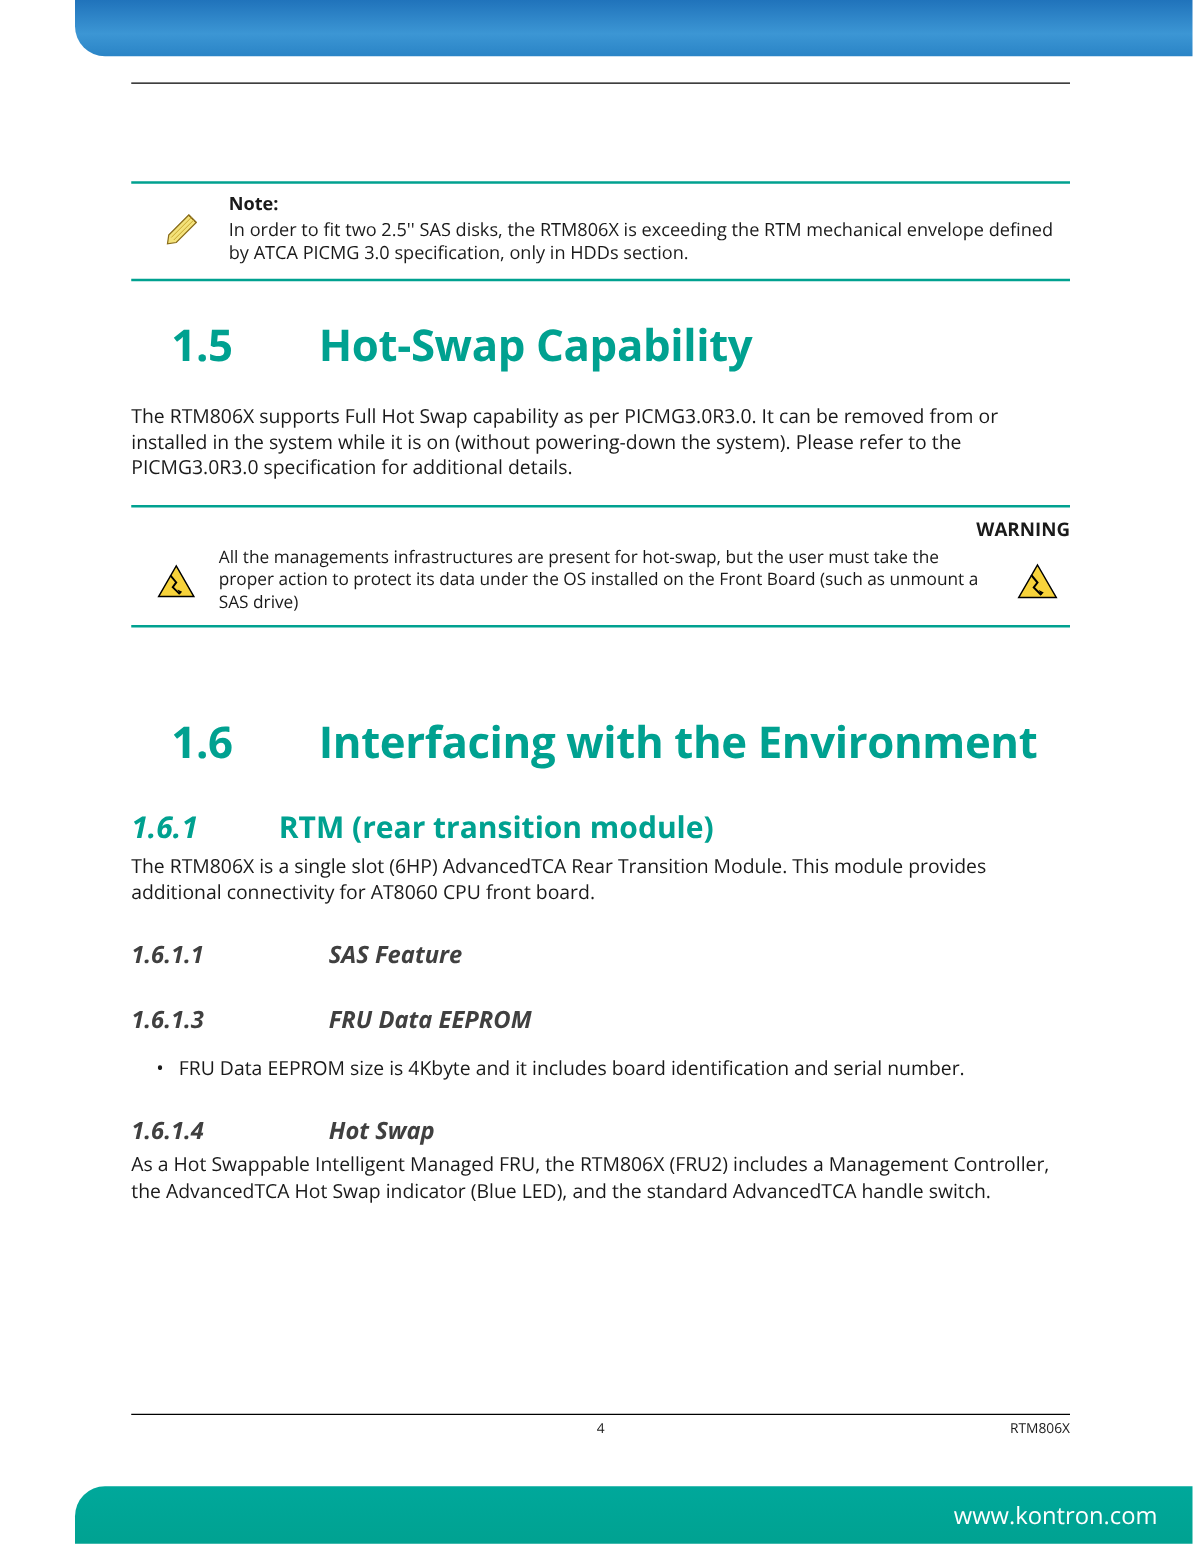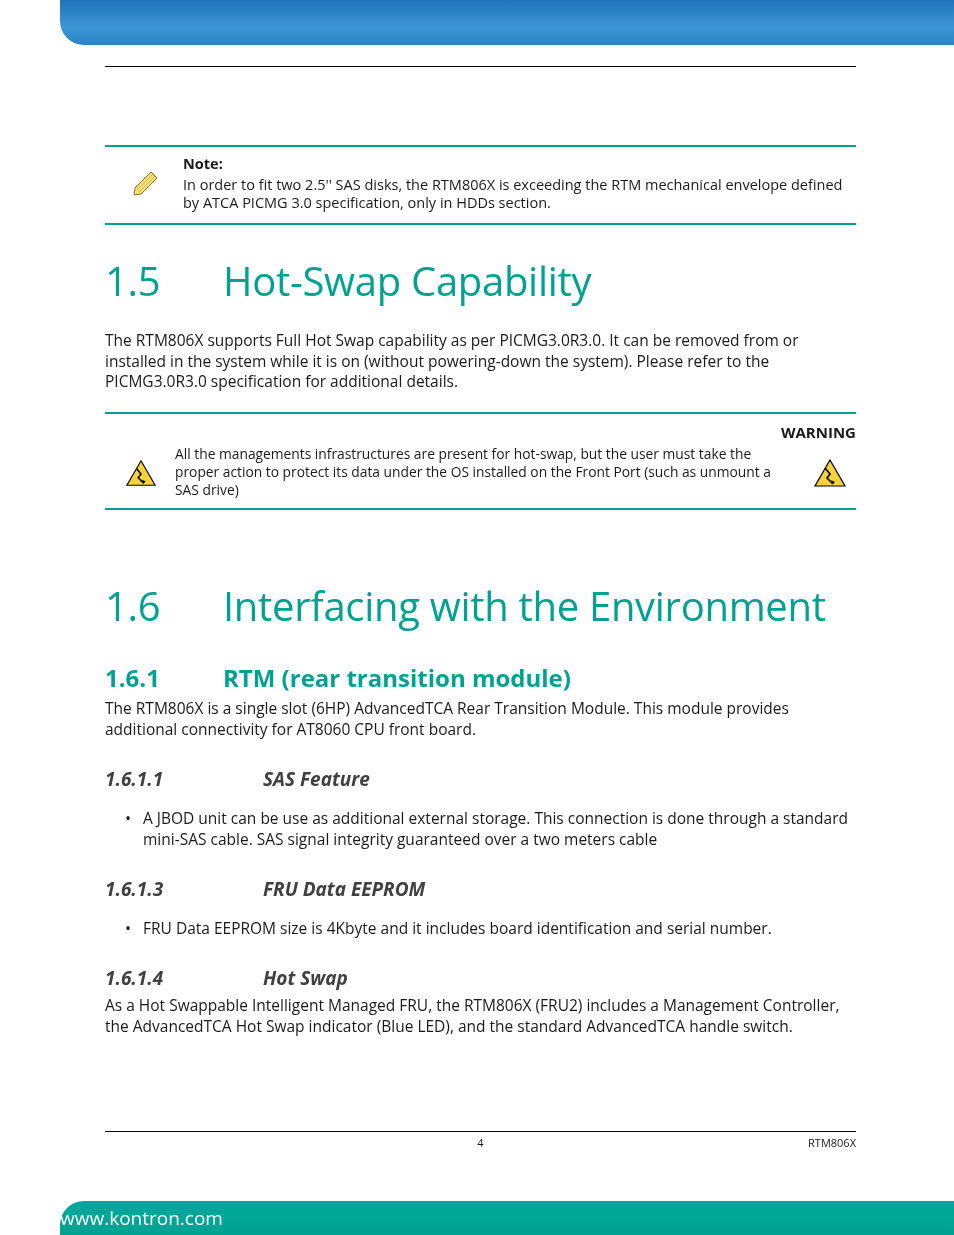--- a/index.html
+++ b/index.html
@@ -42,33 +42,34 @@
     padding-top: 2px;
   }
   .note-text {
     flex: 1;
     font-size: 14.5px;
     line-height: 1.28;
   }
   .note-label { font-weight: 700; display: block; margin-bottom: 2px; }
   .h1 {
     color: #00a190;
-    font-size: 40px;
-    font-weight: 400;
+    font-size: 35px;
+    font-weight: 700;
     margin-top: 28px;
     letter-spacing: -0.3px;
+    margin-left: 32px;
   }
   .h1 .num { display: inline-block; width: 118px; }
   .h2 {
     color: #00a190;
     font-size: 24px;
     font-weight: 700;
     margin-top: 28px;
   }
-  .h2 .num { display: inline-block; width: 118px; }
+  .h2 .num { display: inline-block; width: 118px; font-style: italic; }
   .h3 {
     color: #404040;
     font-style: italic;
     font-size: 19px;
     font-weight: 700;
     margin-top: 26px;
   }
   .h3 .num { display: inline-block; width: 158px; font-style: italic; }
   .para {
     font-size: 15.5px;
@@ -114,26 +115,26 @@
     border-top: 1px solid #000;
     display: flex;
     justify-content: space-between;
     font-size: 11px;
     padding-top: 3px;
   }
   .footer-line .pn { position:absolute; left:50%; transform:translateX(-50%); }
   .footer-bar {
     position: absolute;
     bottom: 0; left: 60px; right: 0;
-    height: 34px;
+    height: 46px;
     background: linear-gradient(to bottom, #00a89b, #00a291);
     border-top-left-radius: 24px;
     color: #fff;
     font-size: 19px;
-    display: flex; align-items: center; 
+    display: flex; align-items: center; justify-content: flex-end;
     padding-right: 28px;
   }
   svg.pencil-note { width: 32px; height: 32px; }
   svg.warn-tri { width: 34px; height: 30px; }
   .sec-gap { height: 40px; }
 </style>
 </head>
 <body>
 
 <div class="header-bar"></div>
@@ -164,21 +165,21 @@
   <div class="warn-box">
     <div class="warn-center">WARNING</div>
     <div class="warn-row note-row">
       <div class="warn-icon left">
         <svg class="warn-tri" viewBox="0 0 34 30">
           <polygon points="17,2 32,28 2,28" fill="#f7d33b" stroke="#000" stroke-width="1.2"></polygon>
           <polyline points="12,10 17,16 14,20 20,26" fill="none" stroke="#000" stroke-width="1.6"></polyline>
           <polygon points="20,26 18,22 22,24" fill="#000"></polygon>
         </svg>
       </div>
-      <div class="warn-body">All the managements infrastructures are present for hot-swap, but the user must take the proper action to protect its data under the OS installed on the Front Port (such as unmount a SAS drive)</div>
+      <div class="warn-body">All the managements infrastructures are present for hot-swap, but the user must take the proper action to protect its data under the OS installed on the Front Board (such as unmount a SAS drive)</div>
       <div class="warn-icon">
         <svg class="warn-tri" viewBox="0 0 34 30">
           <polygon points="17,2 32,28 2,28" fill="#f7d33b" stroke="#000" stroke-width="1.2"></polygon>
           <polyline points="12,10 17,16 14,20 20,26" fill="none" stroke="#000" stroke-width="1.6"></polyline>
           <polygon points="20,26 18,22 22,24" fill="#000"></polygon>
         </svg>
       </div>
     </div>
   </div>
 
@@ -190,21 +191,20 @@
 
   <h2 class="h2">
     <span class="num">1.6.1</span><span>RTM (rear transition module)</span>
   </h2>
   <p class="para para2">The RTM806X is a single slot (6HP) AdvancedTCA Rear Transition Module. This module provides additional connectivity for AT8060 CPU front board.</p>
 
   <h3 class="h3">
     <span class="num">1.6.1.1</span><span>SAS Feature</span>
   </h3>
   <ul class="bul">
-    <li>A JBOD unit can be use as additional external storage. This connection is done through a standard mini-SAS cable. SAS signal integrity guaranteed over a two meters cable</li>
   </ul>
 
 
   <h3 class="h3">
     <span class="num">1.6.1.3</span><span>FRU Data EEPROM</span>
   </h3>
   <ul class="bul">
     <li>FRU Data EEPROM size is 4Kbyte and it includes board identification and serial number.</li>
   </ul>
 

